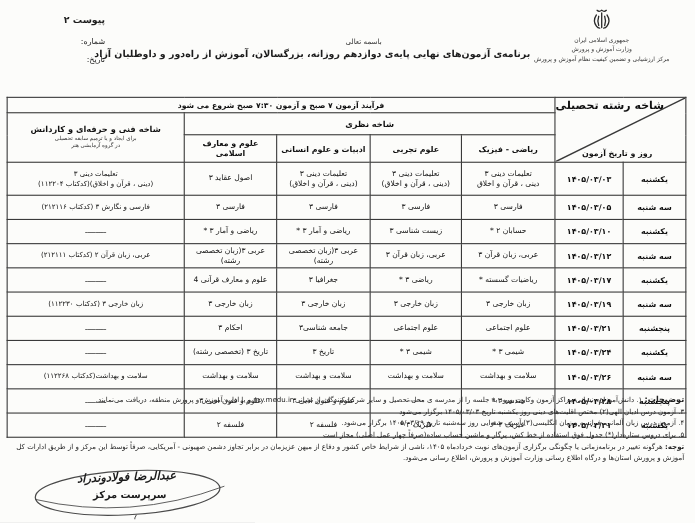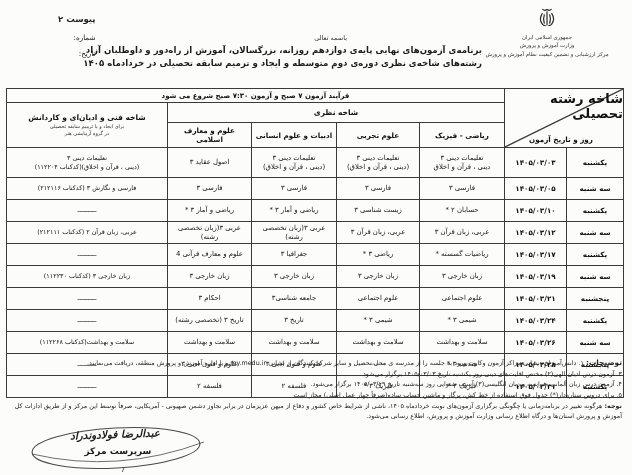--- a/index.html
+++ b/index.html
@@ -26,21 +26,21 @@
     font-size:7px;color:#111;
   }
   table.exam td,table.exam th{
     border:1px solid #3a3a3a;padding:1px 2px;text-align:center;
     vertical-align:middle;white-space:pre-line;overflow:hidden;
   }
   tr.h-process td{height:11px;font-size:7px;font-weight:bold;}
   tr.h-branch td{height:14px;font-weight:bold;font-size:7.5px;}
   tr.h-subjects td{height:18px;font-weight:bold;font-size:7.2px;}
   td.corner{position:relative;padding:0;}
-  .corner-top{position:absolute;top:2px;left:0;right:0;text-align:right;font-weight:bold;font-size:13px;}
+  .corner-top{position:absolute;top:2px;left:0;right:0;text-align:left;font-weight:bold;font-size:10px;}
   .corner-bottom{position:absolute;bottom:3px;right:6px;left:0;text-align:center;font-weight:bold;font-size:7.2px;}
   .corner svg{position:absolute;inset:0;width:100%;height:100%;}
   td.fanni-head{font-weight:bold;font-size:7.4px;}
   .fanni-sub{display:block;font-weight:normal;font-size:5px;color:#333;line-height:1.4;margin-top:1px;}
   tbody td{height:19px;}
   tbody tr.tall td{height:27px;}
   td.day-cell{font-weight:bold;font-size:7.2px;}
   td.date-cell{font-weight:bold;font-size:7.2px;letter-spacing:.2px;}
   td.subject-cell{font-size:6.9px;line-height:1.25;}
   td.fanni-cell{font-size:6.4px;line-height:1.3;}
@@ -73,21 +73,20 @@
       </g>
     </svg>
     <div class="org-line">جمهوری اسلامی ایران</div>
     <div class="org-line">وزارت آموزش و پرورش</div>
     <div class="org-line">مرکز ارزشیابی و تضمین کیفیت نظام آموزش و پرورش</div>
   </div>
 
   <div class="basmala">باسمه تعالی</div>
   <div class="title-block">
     <div class="title-line">برنامه‌ی آزمون‌های نهایی پایه‌ی دوازدهم روزانه، بزرگسالان، آموزش از راه‌دور و داوطلبان آزاد</div>
-    <div class="title-line">رشته‌های شاخه‌ی نظری دوره‌ی دوم متوسطه و ایجاد و ترمیم سابقه تحصیلی در خردادماه ۱۴۰۵</div>
   </div>
 
   <div class="meta-block">
     <div class="attachment">پیوست ۲</div>
     <div class="meta-label">شماره:</div>
     <div class="meta-label">تاریخ:</div>
   </div>
 
   <table class="exam">
     <colgroup>
@@ -106,21 +105,21 @@
             <line x1="0" y1="100" x2="100" y2="0" stroke="#3a3a3a" stroke-width="1.3" vector-effect="non-scaling-stroke"></line>
           </svg>
           <div class="corner-top">شاخه رشته تحصیلی</div>
           <div class="corner-bottom">روز و تاریخ آزمون</div>
         </td>
         <td colspan="5">فرآیند آزمون ۷ صبح و آزمون ۷:۳۰ صبح شروع می شود</td>
       </tr>
       <tr class="h-branch">
         <td colspan="4">شاخه نظری</td>
         <td class="fanni-head" rowspan="2">
-          <span>شاخه فنی و ادیان‌ای و کاردانش</span>
+          <span>شاخه فنی و حرفه‌ای و کاردانش</span>
           <span class="fanni-sub">برای ایجاد و یا ترمیم سابقه تحصیلی
 در گروه آزمایشی هنر</span>
         </td>
       </tr>
       <tr class="h-subjects">
         <td>ریاضی - فیزیک</td>
         <td>علوم تجربی</td>
         <td>ادبیات و علوم انسانی</td>
         <td>علوم و معارف اسلامی</td>
       </tr>

